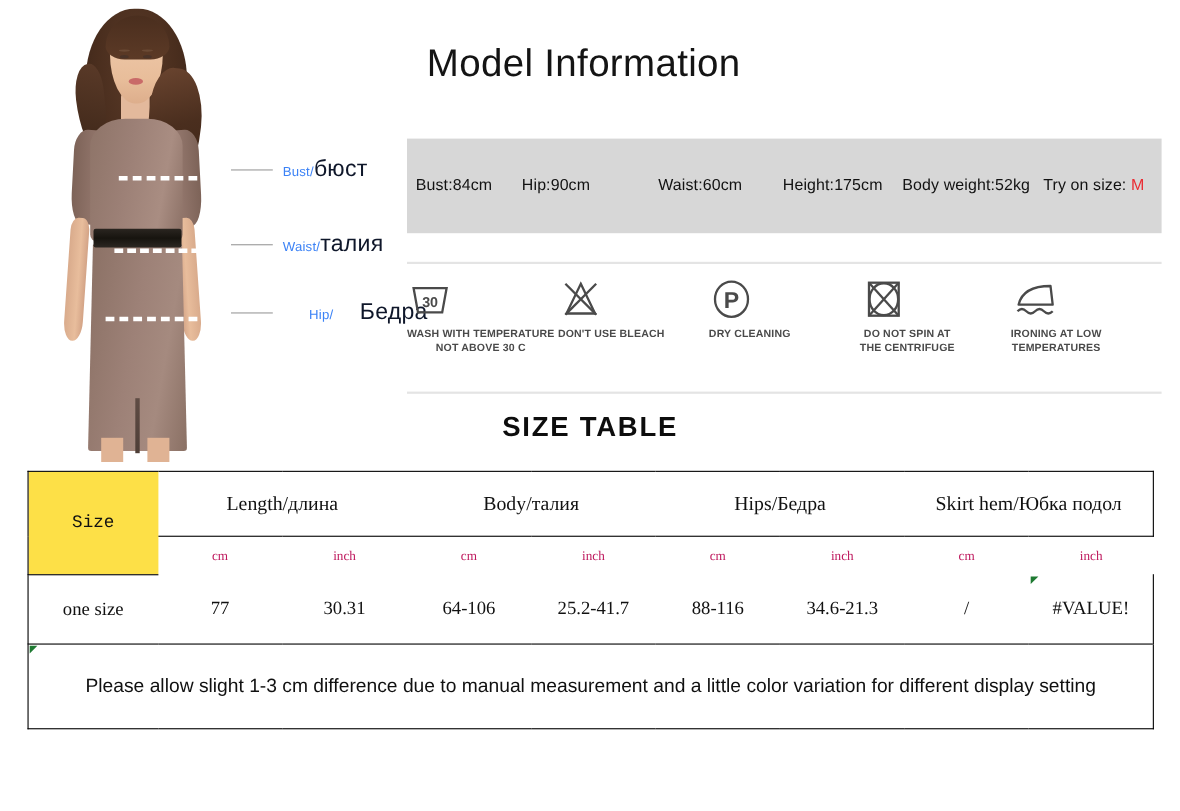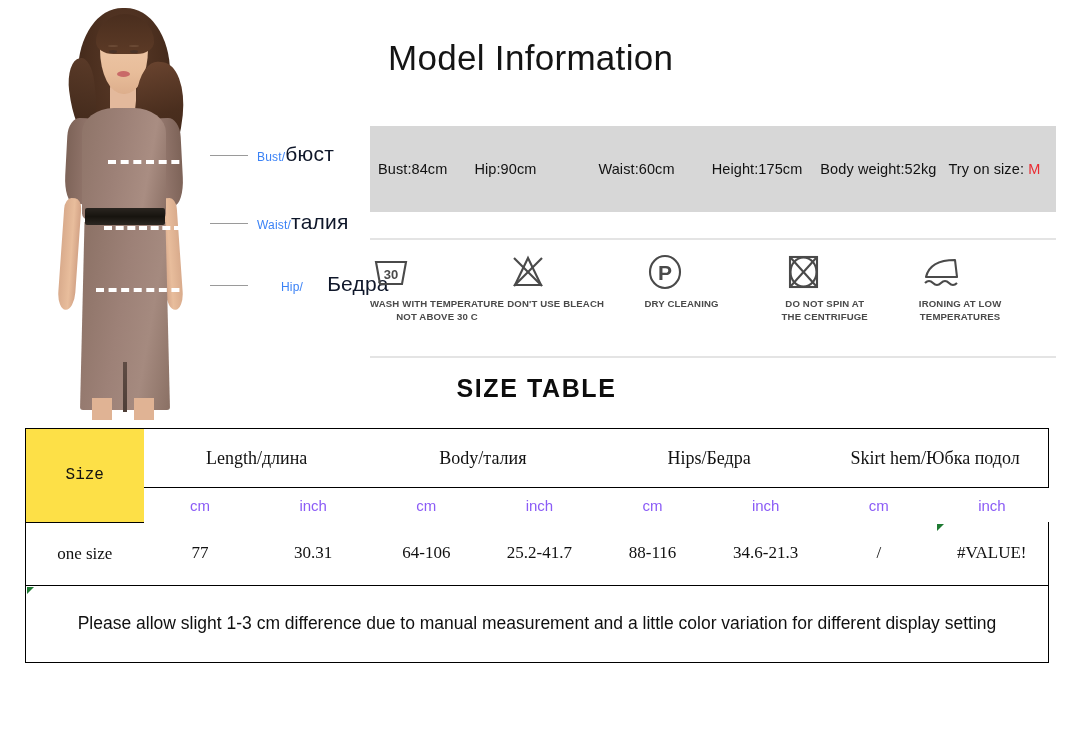--- a/index.html
+++ b/index.html
@@ -329,23 +329,23 @@
   .hdr-main {
     font-family: "Liberation Serif", serif;
     font-size: 18px;
     color: #111111;
     height: 58px;
     border-left: none !important;
     border-right: none !important;
   }
   .hdr-main.last { border-right: 1px solid #000000 !important; }
   .subhdr-unit {
-    font-family: Liberation Sans, sans-serif;
-    font-size: 15px;
-    color: #8b5cf6;
+    font-family: Liberation Serif, serif;
+    font-size: 12px;
+    color: #be185d;
     border: none !important;
     height: 34px;
     vertical-align: middle;
   }
 
   .row-size-label {
     font-family: "Liberation Serif", serif;
     font-size: 17px;
     color: #111111;
     border-right: none !important;

